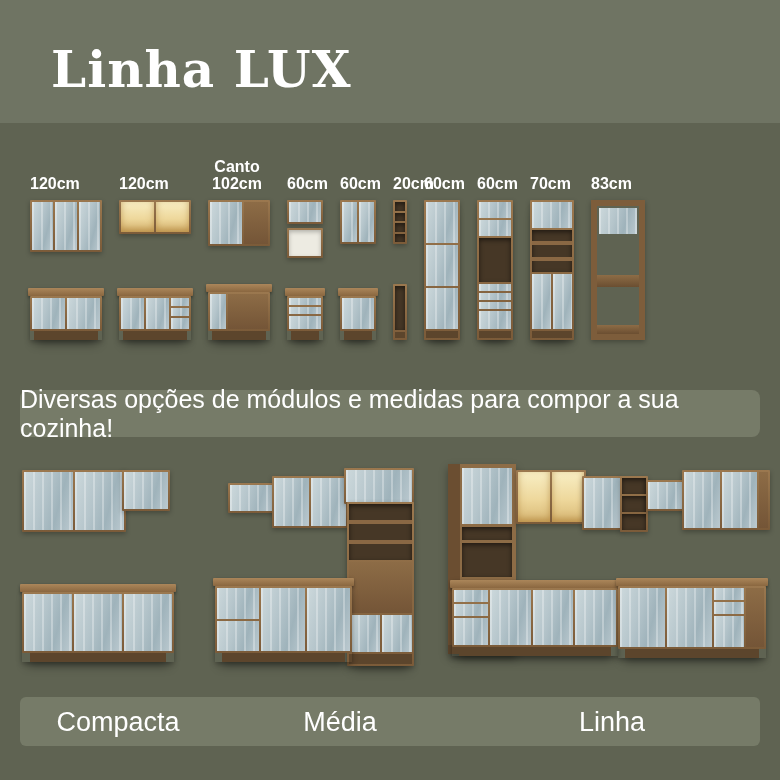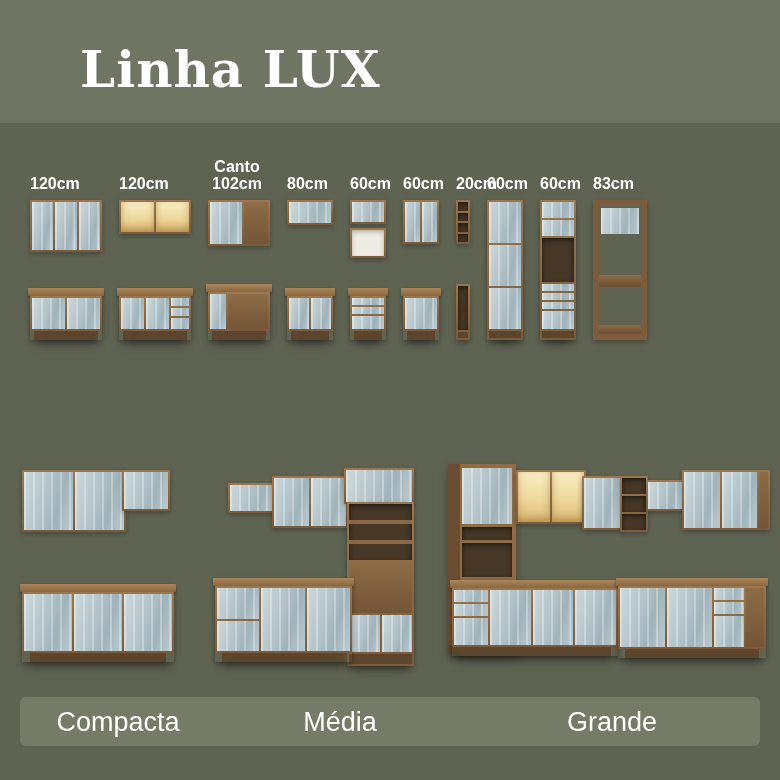--- a/index.html
+++ b/index.html
@@ -4,21 +4,21 @@
 <style>
   html,body{margin:0;padding:0;}
   .page{
     position:relative;width:780px;height:780px;overflow:hidden;
     background:var(--page_bg,#5f6352);
     font-family:"Liberation Sans",sans-serif;color:var(--text,#fff);
   }
   
   .header{position:absolute;left:0;top:0;width:780px;height:123px;background:var(--header_bg,#6f7463);}
   .eyebrow{position:absolute;left:64px;top:13px;font-size:26px;font-weight:500;letter-spacing:.5px;}
-  .title{position:absolute;left:80px;top:40px;font-family:"DejaVu Serif",serif;font-size:50px;font-weight:700;letter-spacing:1px;}
+  .title{position:absolute;left:51px;top:40px;font-family:"DejaVu Serif",serif;font-size:50px;font-weight:700;letter-spacing:1px;}
   
   .modules{position:absolute;left:0;top:150px;right:0;height:190px;display:flex;align-items:flex-end;gap:17px;padding:0 30px;}
   .module{display:flex;flex-direction:column;align-items:flex-start;flex:0 0 auto;}
   .mod-label{font-size:16px;font-weight:700;margin-bottom:7px;white-space:nowrap;text-align:center;line-height:1.1;}
   .mod-label.wrap{white-space:normal;width:58px;}
   .mod-body{height:140px;width:100%;display:flex;flex-direction:column;justify-content:space-between;}
   .top-group{display:flex;flex-direction:column;gap:4px;}
   
   .cab{background:linear-gradient(180deg,#9b784f,#7b5b39);padding:2px;display:flex;gap:2px;box-shadow:0 2px 5px rgba(0,0,0,.28);border-radius:1px;position:relative;}
   .cab.vert{flex-direction:column;}
@@ -116,36 +116,20 @@
           <div class="counter"></div>
           <div class="cab">
             <div class="glass" style="flex:0 0 16px"></div>
             <div class="wood-fill"></div>
           </div>
           <div class="plinth"></div>
         </div>
       </div>
     </div>
 
-    <div class="module" style="width:46px">
-      <div class="mod-label">80cm</div>
-      <div class="mod-body">
-        <div class="cab" style="height:21px">
-          <div class="glass"></div>
-        </div>
-        <div class="base ground" style="height:52px">
-          <div class="counter"></div>
-          <div class="cab">
-            <div class="glass"></div>
-            <div class="glass"></div>
-          </div>
-          <div class="plinth"></div>
-        </div>
-      </div>
-    </div>
 
     <div class="module" style="width:36px">
       <div class="mod-label">60cm</div>
       <div class="mod-body">
         <div class="top-group">
           <div class="cab" style="height:20px">
             <div class="glass"></div>
           </div>
           <div class="cab" style="height:26px">
             <div class="white-niche"></div>
@@ -220,35 +204,55 @@
           <div class="dark fixed" style="height:26px"></div>
           <div class="glass fixed" style="height:7px"></div>
           <div class="glass fixed" style="height:7px"></div>
           <div class="glass fixed" style="height:7px"></div>
           <div class="glass"></div>
           <div class="basewood" style="height:7px"></div>
         </div>
       </div>
     </div>
 
+    <div class="module" style="width:44px">
+      <div class="mod-label">70cm</div>
+      <div class="mod-body">
+        <div class="cab vert ground" style="height:140px">
+          <div class="glass fixed" style="height:26px"></div>
+          <div class="openbox" style="height:42px">
+            <div class="shelf"></div>
+            <div class="shelf"></div>
+          </div>
+          <div class="pair">
+            <div class="glass"></div>
+            <div class="glass"></div>
+          </div>
+          <div class="basewood" style="height:7px"></div>
+        </div>
+      </div>
+    </div>
 
     <div class="module" style="width:54px">
       <div class="mod-label">83cm</div>
       <div class="mod-body">
         <div class="frame">
           <div class="glass fixed" style="height:26px;margin:2px"></div>
           <div class="spacer"></div>
           <div class="woodband" style="height:12px"></div>
           <div class="spacer"></div>
           <div class="woodband" style="height:9px"></div>
         </div>
       </div>
     </div>
   </div>
 
+  <div class="panel banner">
+    <span>Diversas opções de módulos e medidas para compor a sua cozinha!</span>
+  </div>
 
   <div>
 
     <div class="kitchen" style="left:22px;top:466px;width:172px;height:196px">
       <div class="cab abs" style="left:0;top:4px;width:100px;height:58px">
         <div class="glass"></div>
         <div class="glass"></div>
       </div>
       <div class="cab abs" style="left:100px;top:4px;width:44px;height:37px">
         <div class="glass"></div>
@@ -359,16 +363,16 @@
           <div class="wood-fill" style="flex:0 0 18px"></div>
         </div>
         <div class="plinth" style="margin:0 7px"></div>
       </div>
     </div>
   </div>
 
   <div class="panel labels-bar">
     <span class="kitchen-label" style="left:98px">Compacta</span>
     <span class="kitchen-label" style="left:320px">Média</span>
-    <span class="kitchen-label" style="left:592px">Grande</span>
+    <span class="kitchen-label" style="left:592px">Linha</span>
   </div>
 
 </div>
 
 </body></html>

